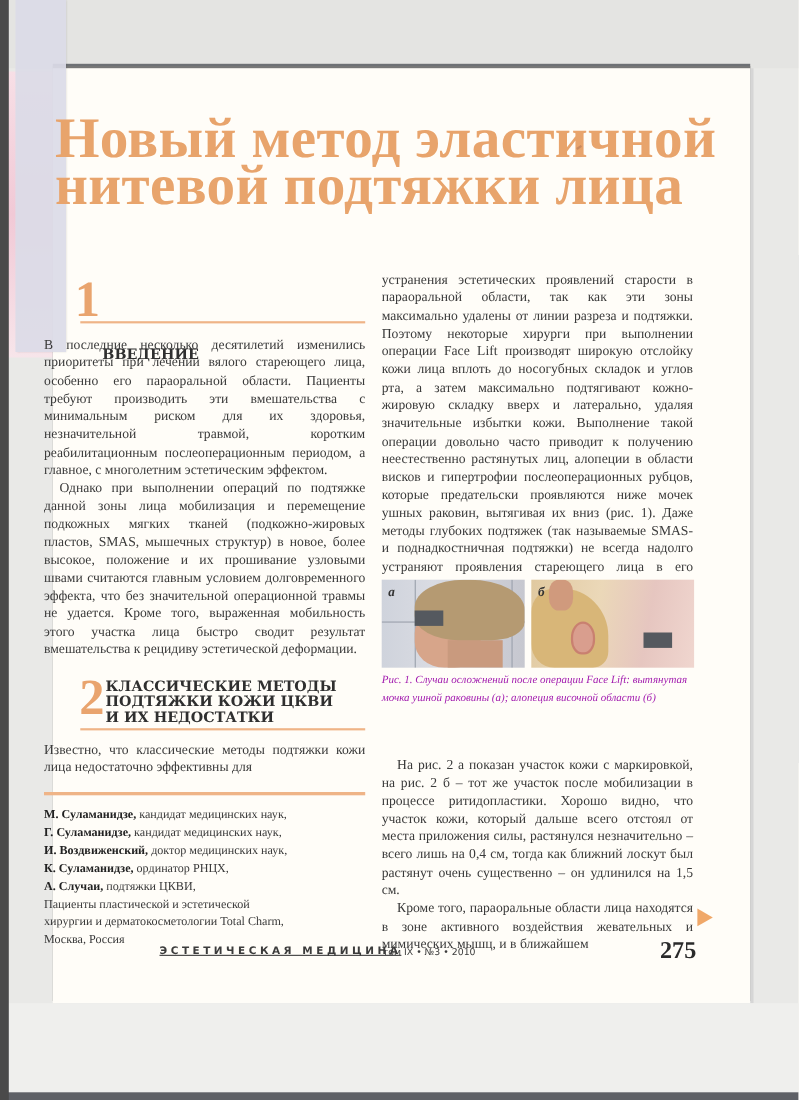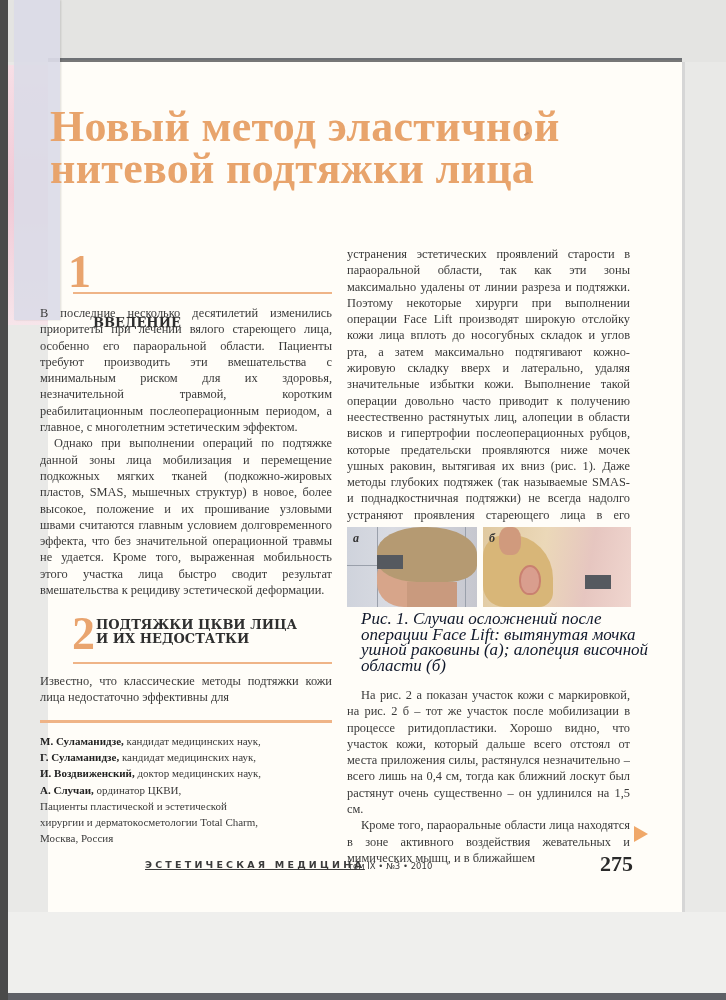--- a/index.html
+++ b/index.html
@@ -5,21 +5,21 @@
   html,body{margin:0;padding:0;}
   body{width:726px;height:1000px;background:#e9e9e7;position:relative;overflow:hidden;font-family:"DejaVu Serif",serif;}
   .scan-bg-top{position:absolute;left:0;top:0;width:726px;height:62px;background:#e4e4e2;}
   .scan-left-edge{position:absolute;left:0;top:0;width:8px;height:1000px;background:#4a4a4a;}
   .pink-margin{position:absolute;left:4px;top:65px;width:48px;height:260px;background:linear-gradient(180deg,#f7dfe6,#f1c9d6 50%,#f7e5ea);}
   .page{position:absolute;left:48px;top:62px;width:634px;height:850px;background:#fffdf8;box-shadow:0 -2px 0 #777, 3px 0 0 #d6d6d6;}
   .page-top-edge{position:absolute;left:48px;top:58px;width:634px;height:5px;background:#6e7175;}
   .page-bottom{position:absolute;left:0;top:912px;width:726px;height:88px;background:#efefed;}
   .bottom-edge{position:absolute;left:0;top:993px;width:726px;height:7px;background:#5e6066;}
   .bookmark-strip{position:absolute;left:14px;top:0;width:46px;height:320px;background:#dcdce8;opacity:.92;box-shadow:1px 0 2px rgba(0,0,0,.15);}
-  .title{position:absolute;left:50px;top:106px;margin:0;font-family:"Liberation Serif",serif;font-weight:bold;font-size:44px;line-height:42px;color:#e8a46c;letter-spacing:.3px;}
+  .title{position:absolute;left:50px;top:106px;margin:0;font-family:"Liberation Serif",serif;font-weight:bold;font-size:52px;line-height:42px;color:#e8a46c;letter-spacing:.3px;}
   .title span{display:block;}
   .accent-tick{position:absolute;left:524px;top:133px;width:5px;height:2px;background:#c88a60;transform:rotate(-35deg);}
   .col{position:absolute;font-family:"Liberation Serif",serif;font-size:12.4px;line-height:16.3px;color:#3a3a3a;text-align:justify;}
   .col p{margin:0;}
   .indent{text-indent:14px;}
   .sec-num{position:absolute;font-family:"Liberation Serif",serif;font-weight:bold;color:#e9a46e;font-size:46px;line-height:40px;}
   .sec-title{position:absolute;font-weight:bold;color:#2f2f2f;font-size:13px;line-height:14px;}
   .rule{position:absolute;height:2px;background:#efb487;}
   .authors{position:absolute;left:40px;top:733px;width:310px;font-family:"Liberation Serif",serif;font-size:11px;line-height:16.2px;color:#3a3a3a;}
   .authors div{white-space:nowrap;}
@@ -31,21 +31,21 @@
   .grid-v{position:absolute;top:0;width:1px;height:80px;background:#9aa0ab;}
   .grid-h{position:absolute;left:0;width:130px;height:1px;background:#9aa0ab;}
   .hair-a{position:absolute;left:30px;top:0;width:100px;height:55px;border-radius:45% 50% 30% 40%;background:#b59a72;}
   .face-a{position:absolute;left:30px;top:28px;width:60px;height:52px;border-radius:40% 30% 40% 45%;background:#d7a58a;}
   .neck-a{position:absolute;left:60px;top:55px;width:50px;height:25px;background:#c99a7e;}
   .mask{position:absolute;width:26px;height:14px;background:#55595f;}
   .hair-b{position:absolute;left:0;top:8px;width:70px;height:72px;border-radius:30% 60% 20% 30%;background:#d8b678;}
   .ear-b{position:absolute;left:36px;top:38px;width:18px;height:26px;border-radius:50% 50% 45% 45%;background:#d99e8e;border:2px solid #c98070;}
   .hand-b{position:absolute;left:16px;top:0;width:22px;height:28px;border-radius:40%;background:#d09a7d;}
   .fig-label{position:absolute;top:4px;font-family:"Liberation Serif",serif;font-style:italic;font-weight:bold;font-size:12px;color:#333;}
-  .caption{position:absolute;left:361px;top:611px;width:290px;font-family:"Liberation Serif",serif;font-style:italic;font-size:17px;line-height:15.5px;color:#0f172a;}
+  .caption{position:absolute;left:347px;top:611px;width:290px;font-family:"Liberation Serif",serif;font-style:italic;font-size:10px;line-height:15.5px;color:#a21caf;}
   .continue-arrow{position:absolute;left:634px;top:826px;width:0;height:0;border-top:8px solid transparent;border-bottom:8px solid transparent;border-left:14px solid #f0a869;}
   .footer-journal{position:absolute;left:145px;top:859px;font-family:"DejaVu Sans",sans-serif;font-size:9.5px;letter-spacing:3.2px;font-weight:bold;color:#3b3b3b;text-decoration:underline;}
   .footer-issue{position:absolute;left:348px;top:861px;font-family:"DejaVu Sans",sans-serif;font-size:8.5px;color:#3b3b3b;}
   .page-number{position:absolute;left:600px;top:851px;font-family:"Liberation Serif",serif;font-weight:bold;font-size:22px;color:#2a2a2a;}
 </style>
 </head>
 <body>
 
 <div class="scan-bg-top"></div>
 <div class="pink-margin"></div>
@@ -66,36 +66,38 @@
 <div class="sec-title" style="left:93px;top:276px;margin-top:40px;">ВВЕДЕНИЕ</div>
 <div class="rule" style="left:73px;top:292px;width:259px;"></div>
 
 <div class="col" style="left:40px;top:305px;width:292px;">
   <p>В последние несколько десятилетий изменились приоритеты при лечении вялого стареющего лица, особенно его параоральной области. Пациенты требуют производить эти вмешательства с минимальным риском для их здоровья, незначительной травмой, коротким реабилитационным послеоперационным периодом, а главное, с многолетним эстетическим эффектом.</p>
   <p class="indent">Однако при выполнении операций по подтяжке данной зоны лица мобилизация и перемещение подкожных мягких тканей (подкожно-жировых пластов, SMAS, мышечных структур) в новое, более высокое, положение и их прошивание узловыми швами считаются главным условием долговременного эффекта, что без значительной операционной травмы не удается. Кроме того, выраженная мобильность этого участка лица быстро сводит результат вмешательства к рецидиву эстетической деформации.</p>
 </div>
 
 <div class="sec-num" style="left:72px;top:614px;">2</div>
 <div class="sec-title" style="left:96px;top:618px;">
-  <div>ПОДТЯЖКИ ЦКВИ ЛИЦА</div>
+  <div>КЛАССИЧЕСКИЕ МЕТОДЫ</div>
+  <div>ПОДТЯЖКИ КОЖИ ЦКВИ</div>
   <div>И ИХ НЕДОСТАТКИ</div>
 </div>
 <div class="rule" style="left:73px;top:662px;width:259px;"></div>
 
 <div class="col" style="left:40px;top:673px;width:292px;">
   <p>Известно, что классические методы подтяжки кожи лица недостаточно эффективны для</p>
 </div>
 
 <div class="rule" style="left:40px;top:720px;width:292px;height:3px;"></div>
 
 <div class="authors">
   <div><b>М. Суламанидзе,</b> <span>кандидат медицинских наук,</span></div>
   <div><b>Г. Суламанидзе,</b> <span>кандидат медицинских наук,</span></div>
   <div><b>И. Воздвиженский,</b> <span>доктор медицинских наук,</span></div>
-  <div><b>А. Случаи,</b> <span>ординатор ЦКВИ,</span></div>
+  <div><b>К. Суламанидзе,</b> <span>ординатор РНЦХ,</span></div>
+  <div><b>А. Случаи,</b> <span>подтяжки ЦКВИ,</span></div>
   <div>Пациенты пластической и эстетической</div>
   <div>хирургии и дерматокосметологии Total Charm,</div>
   <div>Москва, Россия</div>
 </div>
 
 <div class="col" style="left:347px;top:246px;width:283px;">
   <p>устранения эстетических проявлений старости в параоральной области, так как эти зоны максимально удалены от линии разреза и подтяжки. Поэтому некоторые хирурги при выполнении операции Face Lift производят широкую отслойку кожи лица вплоть до носогубных складок и углов рта, а затем максимально подтягивают кожно-жировую складку вверх и латерально, удаляя значительные избытки кожи. Выполнение такой операции довольно часто приводит к получению неестественно растянутых лиц, алопеции в области висков и гипертрофии послеоперационных рубцов, которые предательски проявляются ниже мочек ушных раковин, вытягивая их вниз (рис. 1). Даже методы глубоких подтяжек (так называемые SMAS- и поднадкостничная подтяжки) не всегда надолго устраняют проявления стареющего лица в его медиальных отделах.</p>
 </div>
 
 <div class="fig">

